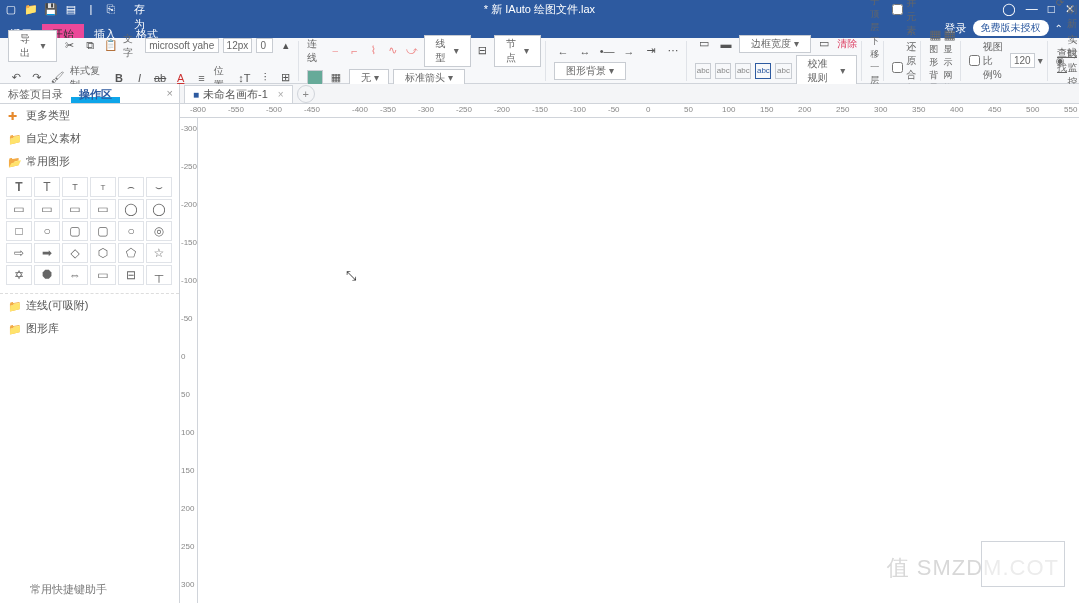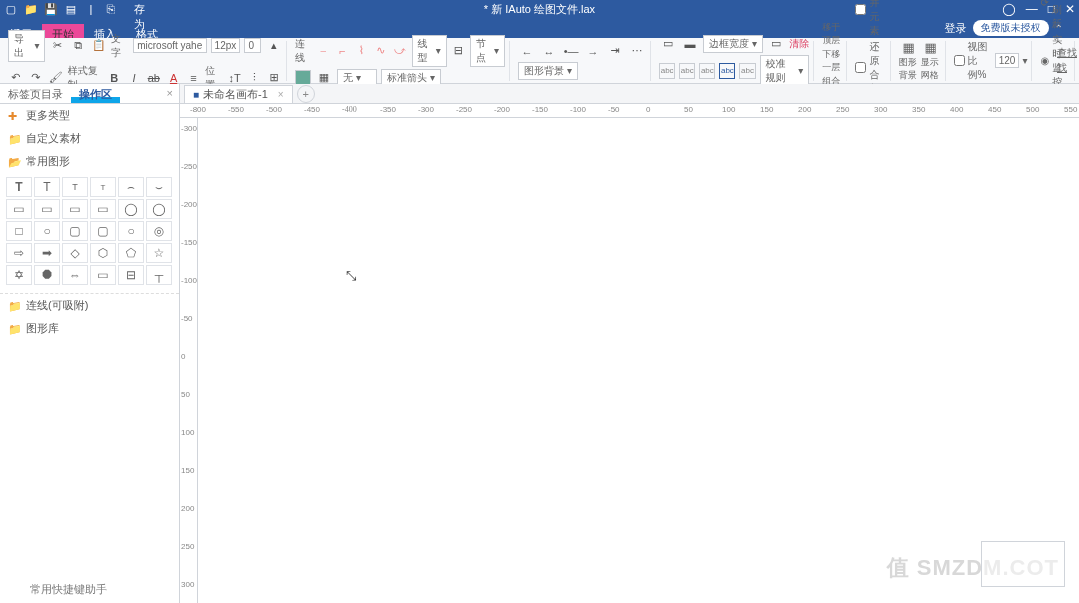--- a/index.html
+++ b/index.html
@@ -23,21 +23,21 @@
 .tabrow .chev { font-size:10px; }
 
 
 .ribbon { height:46px; background:#f7f8fa; border-bottom:1px solid #d0d4da; display:flex; align-items:center; padding:2px 4px; gap:4px; position:relative; }
 .rb-group { display:flex; flex-direction:column; gap:2px; padding:0 4px; border-right:1px solid #e0e3e8; height:40px; justify-content:center; }
 .rb-group.single { flex-direction:row; align-items:center; }
 .rb-row { display:flex; gap:4px; align-items:center; }
 .rb-btn { width:18px; height:18px; display:inline-flex; align-items:center; justify-content:center; font-size:11px; color:#555; border:1px solid transparent; }
 .rb-txt { font-size:10px; color:#666; padding:1px 3px; border:1px solid #c8ccd2; background:#fff; }
 .rb-label { font-size:10px; color:#666; }
-.rb-drop { font-size:10px; color:#666; padding:1px 5px; border:1px solid #c8ccd2; background:#fff; display:inline-flex; align-items:center; gap:3px; }
+.rb-drop { font-size:10px; color:#666; padding:1px 11px; border:1px solid #c8ccd2; background:#fff; display:inline-flex; align-items:center; gap:3px; }
 .rb-color { width:16px; height:16px; border:1px solid #c8ccd2; }
 .abc-box { width:20px; height:16px; border:1px solid #c8ccd2; display:inline-flex; align-items:center; justify-content:center; font-size:8px; color:#888; }
 .abc-box.active { border-color:#2d5aa0; color:#2d5aa0; }
 .vstack { display:flex; flex-direction:column; gap:1px; font-size:9px; color:#666; align-items:center; }
 .vstack .ico { font-size:13px; }
 .chk-row { display:flex; align-items:center; gap:3px; font-size:10px; color:#666; }
 .chk-row input { width:11px; height:11px; }
 .ribbon .far-right { position:absolute; right:2px; display:flex; flex-direction:column; gap:1px; font-size:10px; color:#666;text-decoration:underline; }
 
 
@@ -67,21 +67,21 @@
 .doc-tab .x { color:#aaa; font-size:10px; margin-left:6px; }
 .doc-add { width:18px; height:18px; border:1px solid #d0d4da; border-radius:50%; display:flex; align-items:center; justify-content:center; margin-left:4px; color:#888; font-size:11px; }
 .ruler-h { height:14px; background:#fff; border-bottom:1px solid #d0d4da; position:relative; font-size:8px; color:#888; overflow:hidden; }
 .ruler-h span { position:absolute; top:1px; }
 .ruler-v { position:absolute; left:0; top:34px; bottom:0; width:18px; background:#fff; border-right:1px solid #d0d4da; font-size:8px; color:#888; }
 .ruler-v span { position:absolute; left:1px; }
 .canvas { position:absolute; left:18px; top:34px; right:0; bottom:0; background:#fff; }
 .cursor { position:absolute; font-size:13px; color:#333; }
 
 
-.watermark { position:absolute; right:20px; bottom:20px; font-size:22px; color:#d8d8d8; font-weight:700; letter-spacing:1px; }
+.watermark { position:absolute; right:20px; bottom:20px; font-size:22px; color:#d8d8d8; font-weight:400; letter-spacing:1px; }
 .watermark .box { position:absolute; right:-6px; top:-12px; width:84px; height:46px; border:1px solid #d0d4da; background:rgba(255,255,255,.5); }
 </style>
 </head>
 <body>
 
 <div class="titlebar">
   <div class="qat">
     <span>▢</span>
     <span>📁</span>
     <span>💾</span>
@@ -331,21 +331,21 @@
         <span>未命名画布-1</span>
         <span class="x">×</span>
       </div>
       <div class="doc-add">+</div>
     </div>
     <div class="ruler-h">
         <span style="left: 10px;">-800</span>
         <span style="left: 48px;">-550</span>
         <span style="left: 86px;">-500</span>
         <span style="left: 124px;">-450</span>
-        <span style="left: 162px; font-family: Liberation Serif, serif;">-400</span>
+        <span style="left: 172px;">-400</span>
         <span style="left: 200px;">-350</span>
         <span style="left: 238px;">-300</span>
         <span style="left: 276px;">-250</span>
         <span style="left: 314px;">-200</span>
         <span style="left: 352px;">-150</span>
         <span style="left: 390px;">-100</span>
         <span style="left: 428px;">-50</span>
         <span style="left: 466px;">0</span>
         <span style="left: 504px;">50</span>
         <span style="left: 542px;">100</span>

